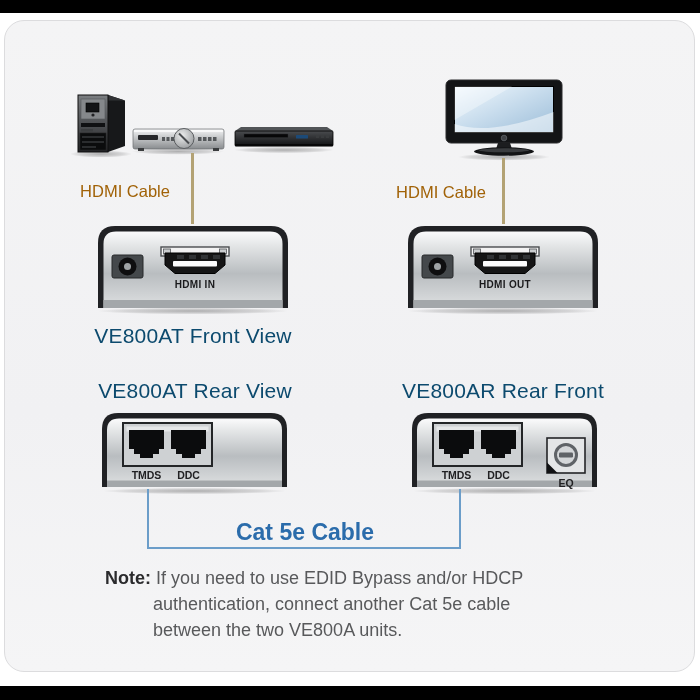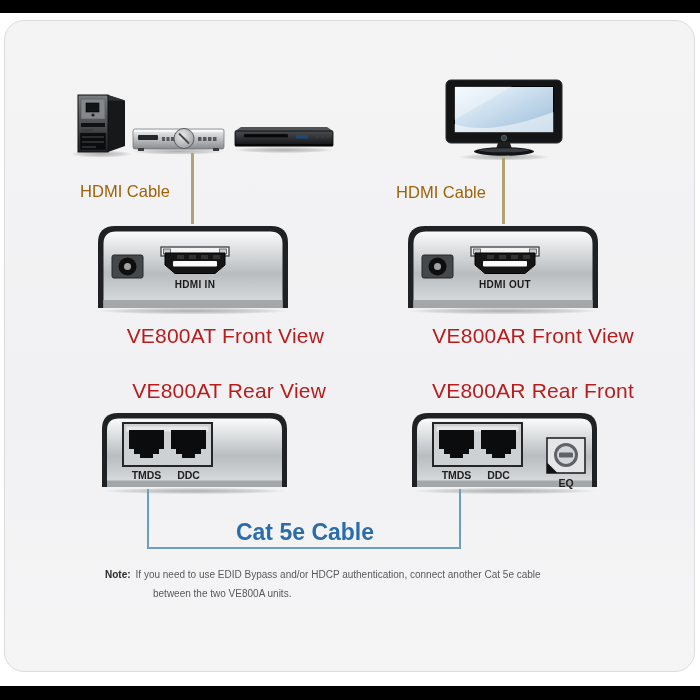--- a/index.html
+++ b/index.html
@@ -7,25 +7,25 @@
   .canvas { position:relative; width:700px; height:700px; background:#ffffff; }
   .bar { position:absolute; left:0; width:700px; background:#000; }
   .bar.top { top:0; height:13px; }
   .bar.bottom { top:686px; height:14px; }
   .panel { position:absolute; left:4px; top:20px; width:691px; height:652px;
            border-radius:20px; background:linear-gradient(180deg,#f4f4f5 0%,#f1f1f3 60%,#f5f5f6 100%);
            border:1px solid #dcdcde; }
   .abs { position:absolute; }
   .cable-tan { position:absolute; width:3px; background:#b3a274; }
   .label-hdmi { position:absolute; width:150px; text-align:center; font-size:16.5px; color:#a16207; }
-  .title { position:absolute; width:262px; text-align:right; font-size:21px; color:#b91c1c; letter-spacing:0.2px; }
+  .title { position:absolute; width:262px; text-align:center; font-size:21px; color:#0c4a6e; letter-spacing:0.2px; }
   .blue-line { position:absolute; background:#6b9dc9; }
   .cat5e-label { position:absolute; left:148px; top:519px; width:314px; text-align:center;
                  font-size:23px; font-weight:600; color:#2b6cab; }
-  .note { position:absolute; left:105px; top:565px; width:462px; font-size:10px; line-height:19px;
+  .note { position:absolute; left:105px; top:565px; width:462px; font-size:18px; line-height:26px;
           color:#58595b; padding-left:48px; text-indent:-48px; }
   .note-prefix { font-weight:700; color:#2b2b2d; margin-right:5px; }
   svg text { font-family:"Liberation Sans", sans-serif; }
 </style>
 </head>
 <body>
 
 <div class="canvas">
 
   <svg width="0" height="0" style="position:absolute" aria-hidden="true">
@@ -176,21 +176,20 @@
       <rect x="84" y="35" width="7" height="4" fill="#303234"></rect>
       <rect x="96" y="35" width="7" height="4" fill="#303234"></rect>
       <rect x="108" y="35" width="7" height="4" fill="#303234"></rect>
       <rect x="120" y="35" width="7" height="4" fill="#303234"></rect>
       <rect x="80" y="41" width="44" height="5.5" rx="1" fill="#fbfbfb"></rect>
     </g>
     <text x="102" y="67.5" text-anchor="middle" font-size="10" font-weight="700" fill="#1a1a1c" letter-spacing="0.3">HDMI OUT</text>
   </svg>
 
   <div class="title" style="left:62px;top:324px">VE800AT Front View</div>
-  <div class="title" style="left:372px;top:324px">VE800AR Front View</div>
 
   <div class="title" style="left:64px;top:379px">VE800AT Rear View</div>
   <div class="title" style="left:372px;top:379px">VE800AR Rear Front</div>
 
   <svg class="abs" style="left:97px;top:408px" width="196" height="88" viewBox="0 0 196 88">
     <ellipse cx="97.5" cy="83" rx="92" ry="3.2" fill="url(#g-shadow)"></ellipse>
     <path d="M5,79 V21 Q5,5 21,5 H174 Q190,5 190,21 V79 Z" fill="#202124"></path>
     <path d="M10,79 V22 Q10,10.5 22,10.5 H173 Q185,10.5 185,22 V79 Z" fill="url(#g-silver)"></path>
     <rect x="10" y="72.5" width="175" height="6.5" fill="#a3a7aa"></rect>
     <rect x="26" y="15" width="89" height="43" fill="#ced1d3" stroke="#232527" stroke-width="2"></rect>

